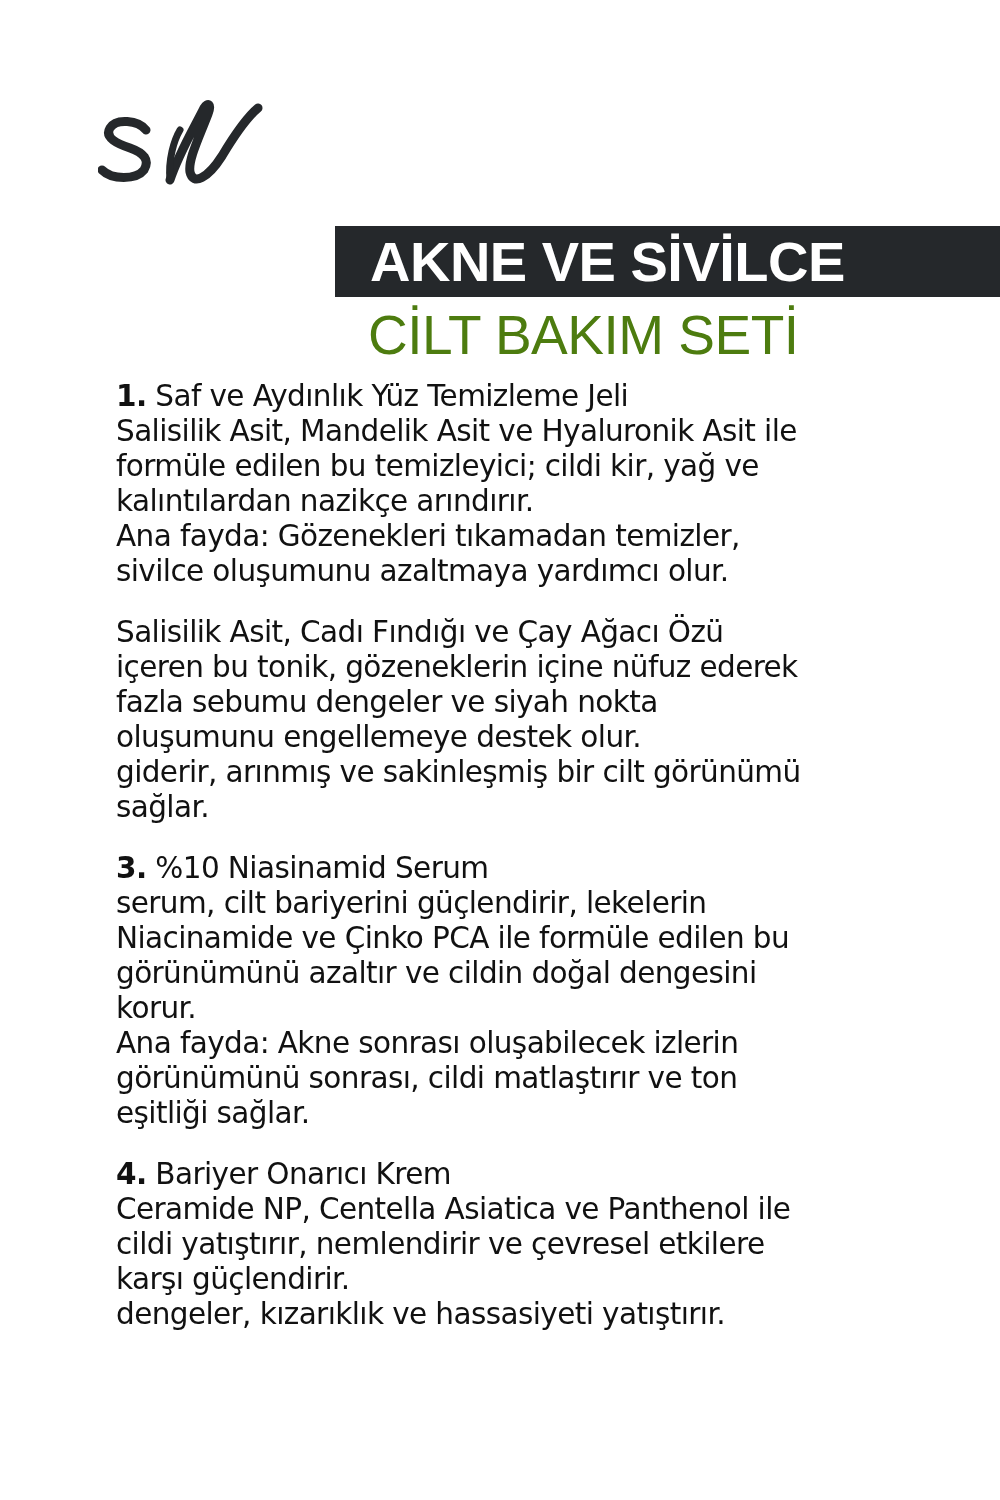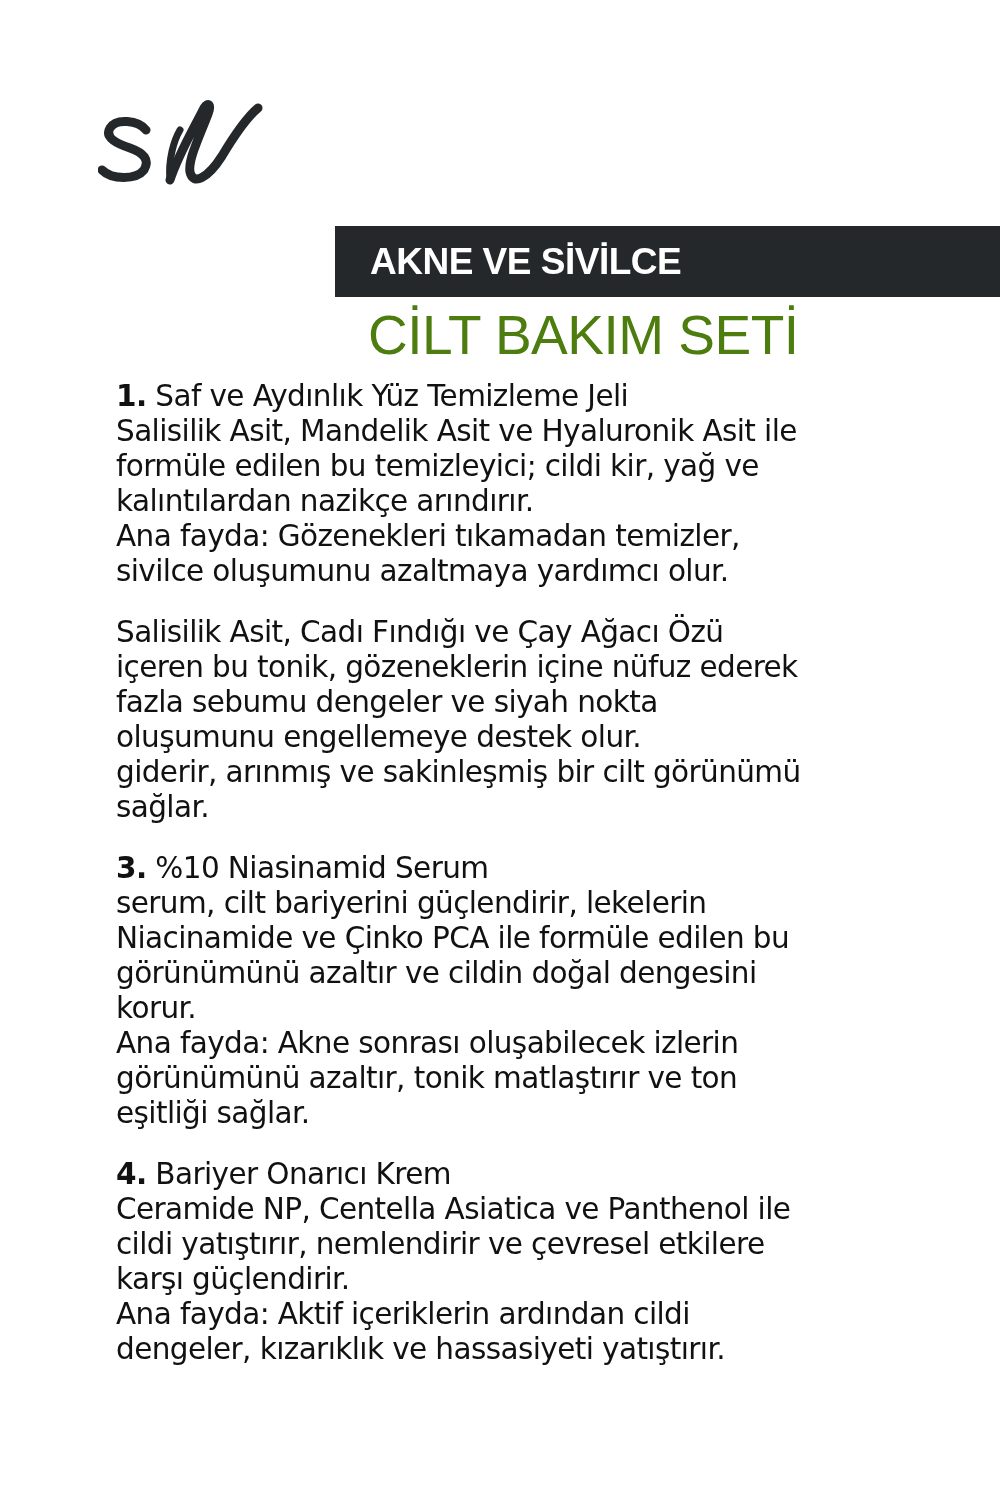--- a/index.html
+++ b/index.html
@@ -29,21 +29,21 @@
       width: 665px;
       height: 71px;
       background: #25282b;
     }
     .title-line1 {
       position: absolute;
       left: 370px;
       top: 229px;
       font-family: "Liberation Sans", sans-serif;
       font-weight: 700;
-      font-size: 37px;
+      font-size: 56px;
       line-height: 66px;
       color: #ffffff;
       letter-spacing: -0.5px;
       white-space: nowrap;
     }
     .title-line2 {
       position: absolute;
       left: 368px;
       top: 302px;
       font-family: "Liberation Sans", sans-serif;
@@ -109,25 +109,24 @@
     <p>sağlar.</p>
   </div>
 
   <div class="product">
     <p><span class="num">3.</span> <span>%10 Niasinamid Serum</span></p>
     <p>serum, cilt bariyerini güçlendirir, lekelerin</p>
     <p>Niacinamide ve Çinko PCA ile formüle edilen bu</p>
     <p>görünümünü azaltır ve cildin doğal dengesini</p>
     <p>korur.</p>
     <p>Ana fayda: Akne sonrası oluşabilecek izlerin</p>
-    <p>görünümünü azaltır, tonik matlaştırır ve ton</p>
+    <p>görünümünü sonrası, cildi matlaştırır ve ton</p>
     <p>eşitliği sağlar.</p>
   </div>
 
   <div class="product">
     <p><span class="num">4.</span> <span>Bariyer Onarıcı Krem</span></p>
     <p>Ceramide NP, Centella Asiatica ve Panthenol ile</p>
     <p>cildi yatıştırır, nemlendirir ve çevresel etkilere</p>
     <p>karşı güçlendirir.</p>
-    <p>Ana fayda: Aktif içeriklerin ardından cildi</p>
     <p>dengeler, kızarıklık ve hassasiyeti yatıştırır.</p>
   </div>
 </div>
 
 </body></html>

